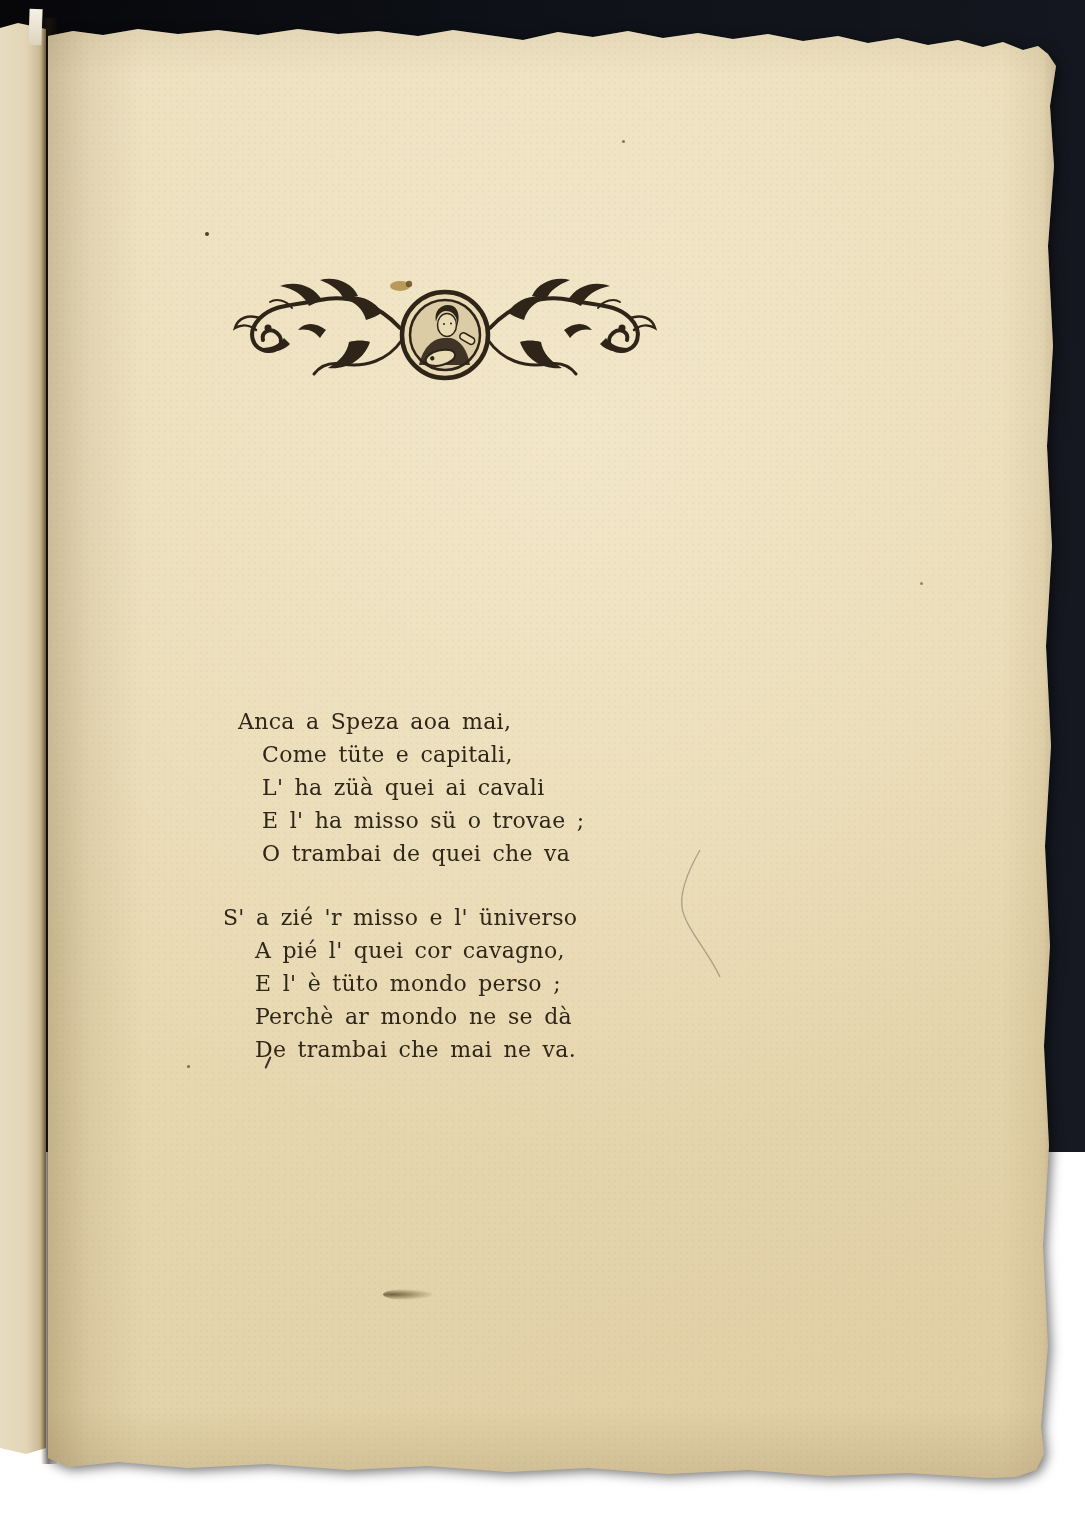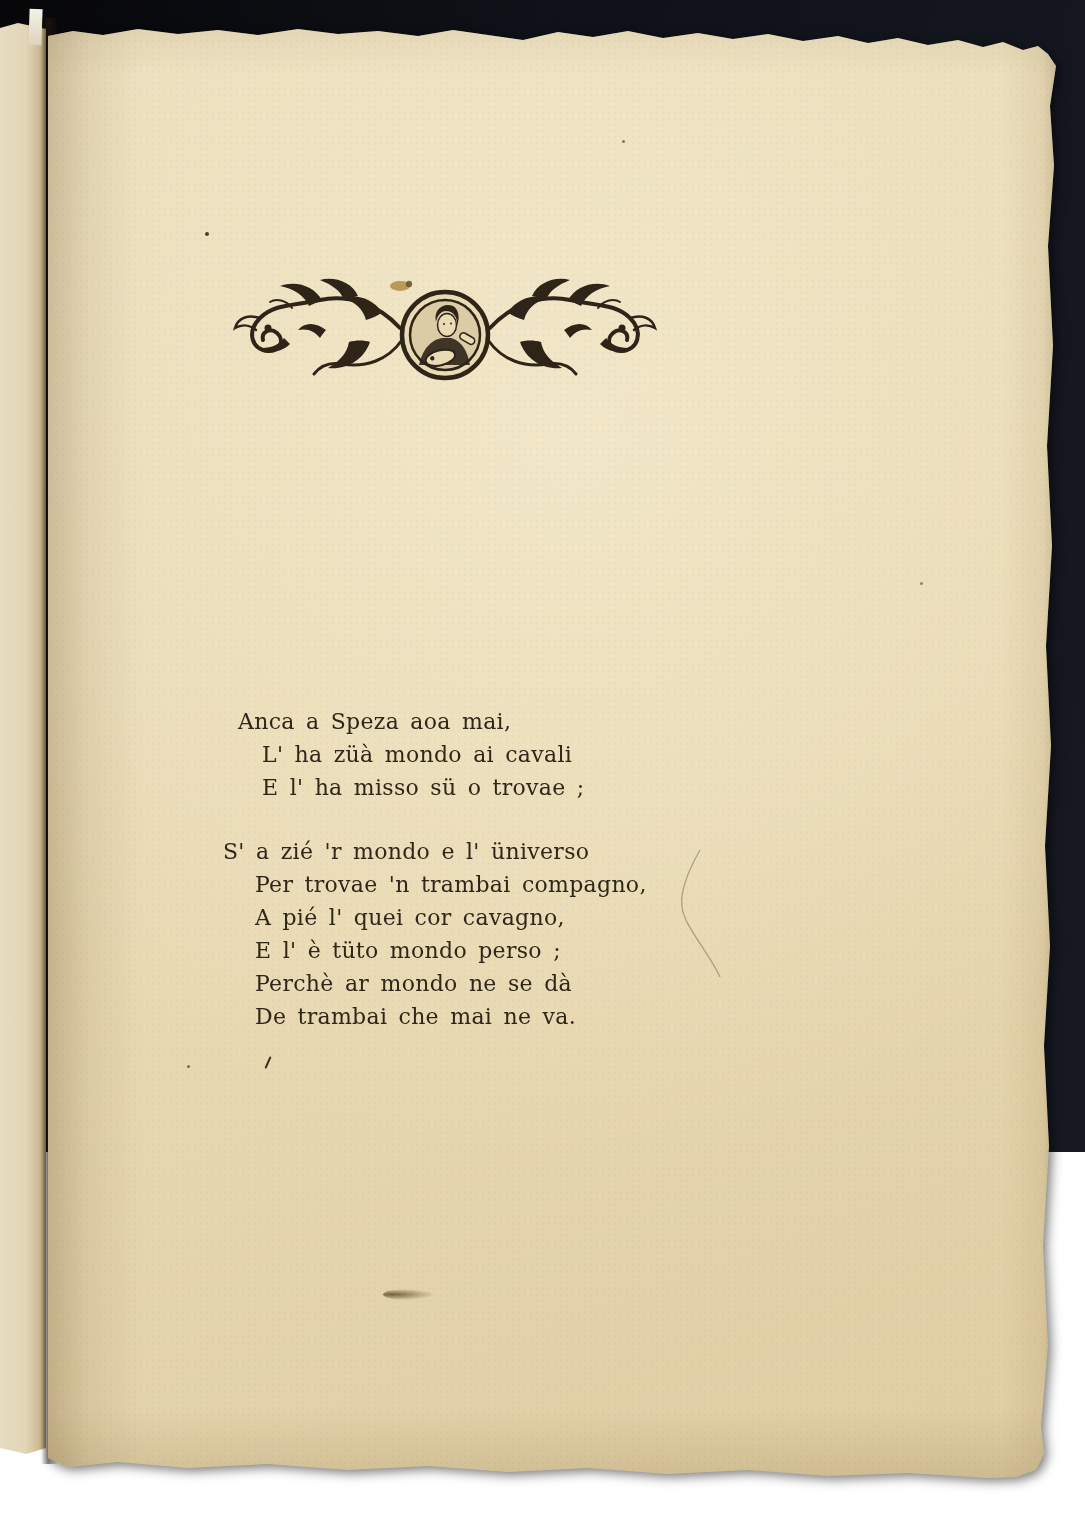--- a/index.html
+++ b/index.html
@@ -160,26 +160,27 @@
           <g>
             <ellipse cx="170" cy="8" rx="10" ry="5" fill="#9f7c2e" opacity="0.7"></ellipse>
             <circle cx="179" cy="6" r="3.2" fill="#6b4f1d" opacity="0.85"></circle>
           </g>
         </svg>
       </div>
 
       <div class="poem">
         <div class="stanza s1">
           <div class="line">Anca a Speza aoa mai,</div>
-          <div class="line">L' ha züà mondo ai cavali</div>
+          <div class="line">Come tüte e capitali,</div>
+          <div class="line">L' ha züà quei ai cavali</div>
           <div class="line">E l' ha misso sü o trovae ;</div>
+          <div class="line">O trambai de quei che va</div>
         </div>
         <div class="stanza s2">
-          <div class="line">S' a zié 'r mondo e l' üniverso</div>
-          <div class="line">Per trovae 'n trambai compagno,</div>
+          <div class="line">S' a zié 'r misso e l' üniverso</div>
           <div class="line">A pié l' quei cor cavagno,</div>
           <div class="line">E l' è tüto mondo perso ;</div>
           <div class="line">Perchè ar mondo ne se dà</div>
           <div class="line">De trambai che mai ne va.</div>
         </div>
       </div>
 
       <div class="speck a"></div>
       <div class="speck b"></div>
       <div class="speck c"></div>

